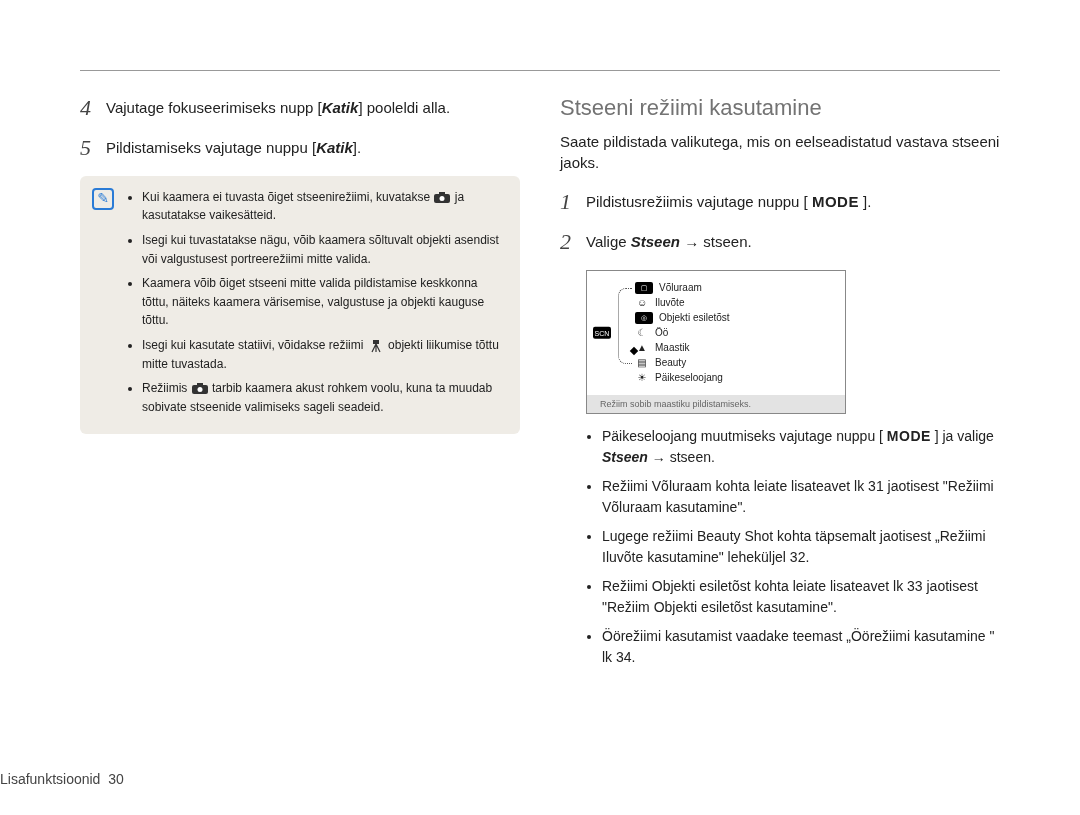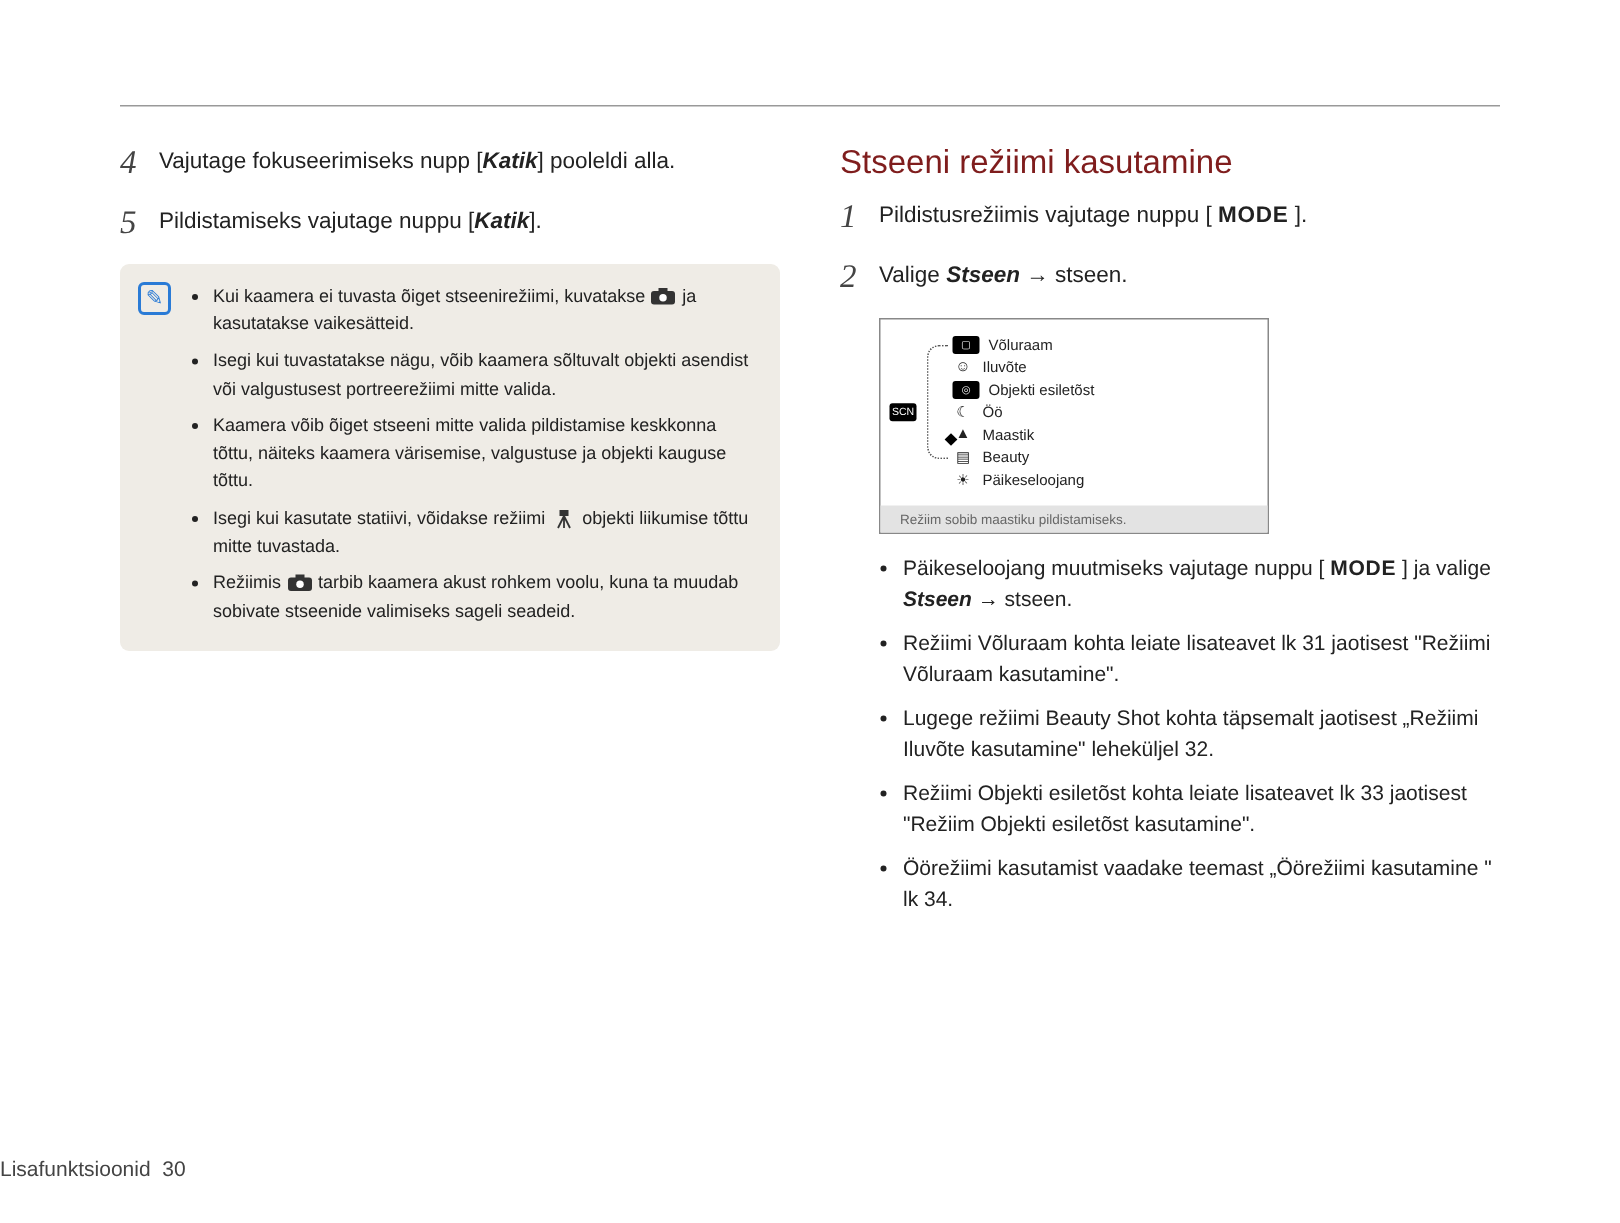--- a/index.html
+++ b/index.html
@@ -66,34 +66,34 @@
   }
   .note-box ul { list-style: disc; padding-left: 14px; }
   .note-box li { margin-bottom: 6px; }
   .inline-icon {
     display: inline-flex;
     vertical-align: middle;
     width: 18px; height: 14px;
     align-items: center; justify-content: center;
   }
   .section-title {
-    color: #7f1d1d;
+    color: #737373;
     font-size: 22px;
     font-weight: 400;
     margin-bottom: 10px;
   }
   .intro-text { font-size: 15px; line-height: 1.4; margin-bottom: 16px; }
   .screen-box {
     width: 260px;
     border: 1px solid #888;
     margin: 6px 0 12px 26px;
     font-size: 10px;
   }
   .screen-body { padding: 8px 10px; }
-  .scene-row { display: flex; align-items: flex-end; gap: 6px; margin: 3px 0; }
+  .scene-row { display: flex; align-items: center; gap: 6px; margin: 3px 0; }
   .scene-icon {
     width: 14px; height: 12px;
     display: inline-flex; align-items: center; justify-content: center;
     font-size: 10px;
   }
   .black-box { background: #000; color: #fff; border-radius: 2px; width: 18px; height: 12px; font-size: 7px; }
   .scene-dial {
     position: absolute;
     left: 3px; top: 6px; bottom: 20px;
     width: 14px;
@@ -189,20 +189,21 @@
               </svg>
           </span>
           <span> tarbib kaamera akust rohkem voolu, kuna ta muudab sobivate stseenide valimiseks sageli seadeid.</span>
         </li>
       </ul>
     </div>
   </div>
 
   <div class="col">
     <div class="section-title">Stseeni režiimi kasutamine</div>
+    <div class="intro-text">Saate pildistada valikutega, mis on eelseadistatud vastava stseeni jaoks.</div>
 
     <div class="step">
       <div class="num">1</div>
       <div class="txt">
         <span>Pildistusrežiimis vajutage nuppu [ </span><span class="modebtn">MODE</span><span> ].</span>
       </div>
     </div>
     <div class="step">
       <div class="num">2</div>
       <div class="txt">

